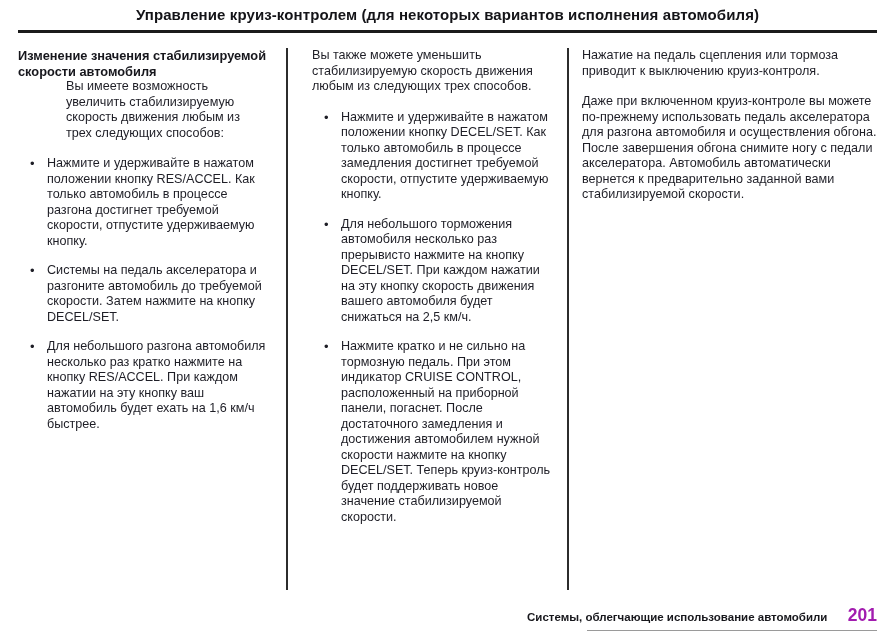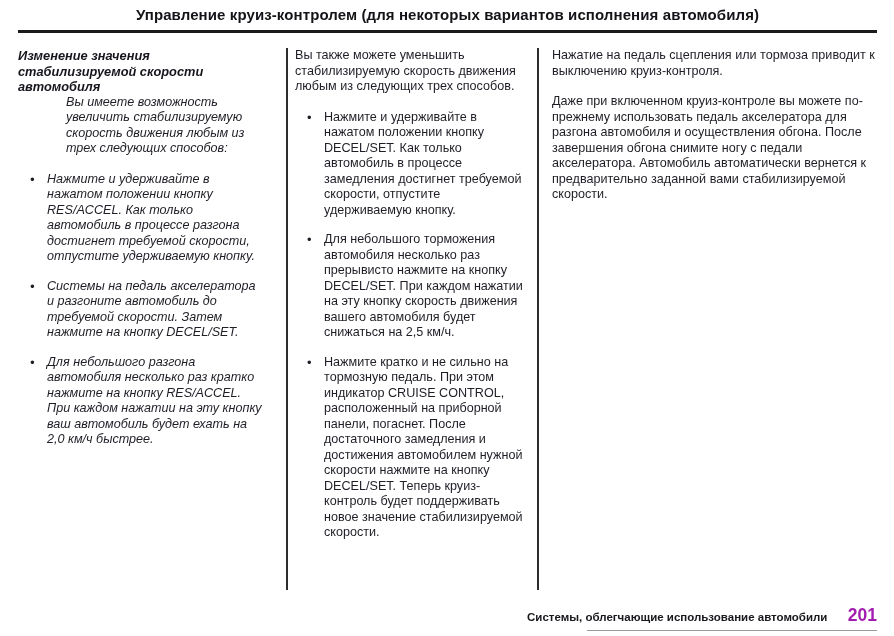--- a/index.html
+++ b/index.html
@@ -32,22 +32,22 @@
   }
 
   
   .columns {
     position: absolute;
     top: 48px; left: 18px; right: 17px;
     height: 542px;
     display: flex;
   }
   .col { box-sizing: border-box; }
-  .col-1 { width: 268px; padding-right: 20px; font-style: italic; }
-  .col-2 { width: 249px; padding: 0 12px 0 7px; }
+  .col-1 { width: 268px; padding-right: 20px; }
+  .col-2 { width: 279px; padding: 0 12px 0 24px; }
   .col-3 { flex: 1; padding-left: 13px; }
   .v-divider {
     width: 2px;
     background: #2c2c2c;
     flex: none;
   }
 
   .col h3 {
     margin: 0 0 0px 0;
     font-size: 12.8px;
@@ -123,21 +123,21 @@
         <li>
           <span class="bullet-glyph">•</span>
           <span class="bullet-text">Нажмите и удерживайте в нажатом положении кнопку RES/ACCEL. Как только автомобиль в процессе разгона достигнет требуемой скорости, отпустите удерживаемую кнопку.</span>
         </li>
         <li>
           <span class="bullet-glyph">•</span>
           <span class="bullet-text">Системы на педаль акселератора и разгоните автомобиль до требуемой скорости. Затем нажмите на кнопку DECEL/SET.</span>
         </li>
         <li>
           <span class="bullet-glyph">•</span>
-          <span class="bullet-text">Для небольшого разгона автомобиля несколько раз кратко нажмите на кнопку RES/ACCEL. При каждом нажатии на эту кнопку ваш автомобиль будет ехать на 2,0 км/ч быстрее.</span>
+          <span class="bullet-text">Для небольшого разгона автомобиля несколько раз кратко нажмите на кнопку RES/ACCEL. При каждом нажатии на эту кнопку ваш автомобиль будет ехать на 1,6 км/ч быстрее.</span>
         </li>
       </ul>
     </div>
 
     <div class="v-divider"></div>
 
     <div class="col col-2">
       <p>Вы также можете уменьшить стабилизируемую скорость движения любым из следующих трех способов.</p>
       <ul class="bullets">
         <li>

